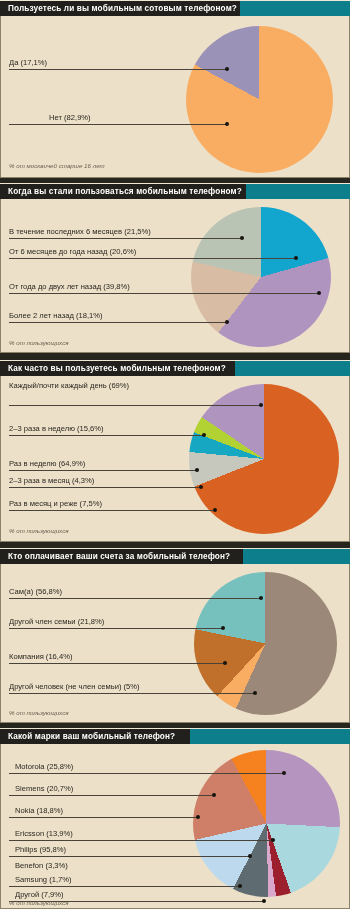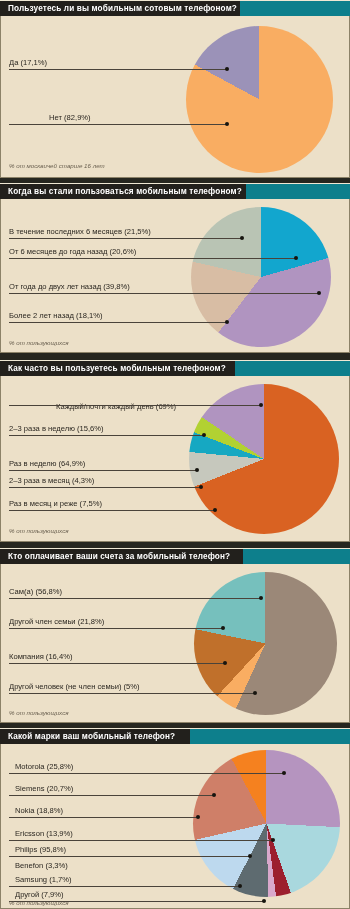--- a/index.html
+++ b/index.html
@@ -148,21 +148,21 @@
     <div class="body" style="height:166px;">
       <div class="pie" style="left:188px;top:8px;width:150px;height:150px;
         background:conic-gradient(from 0deg,
           #d96222 0deg 248.4deg,
           #c6c8bd 248.4deg 275.4deg,
           #16a8c2 275.4deg 290.9deg,
           #b2d132 290.9deg 303.9deg,
           #b094c0 303.9deg 360deg);"></div>
 
       <div class="labels">
-        <div class="lbl" style="top:26px;margin-left:47px;">Каждый/почти каждый день (69%)</div>
+        <div class="lbl" style="top:5px;">Каждый/почти каждый день (69%)</div>
         <div class="leader" style="left:8px;top:29px;width:252px;"></div>
         <div class="dot" style="left:258px;top:27px;"></div>
 
         <div class="lbl" style="top:48px;">2–3 раза в неделю (15,6%)</div>
         <div class="leader" style="left:8px;top:59px;width:195px;"></div>
         <div class="dot" style="left:201px;top:57px;"></div>
 
         <div class="lbl" style="top:83px;">Раз в неделю (64,9%)</div>
         <div class="leader" style="left:8px;top:94px;width:188px;"></div>
         <div class="dot" style="left:194px;top:92px;"></div>

